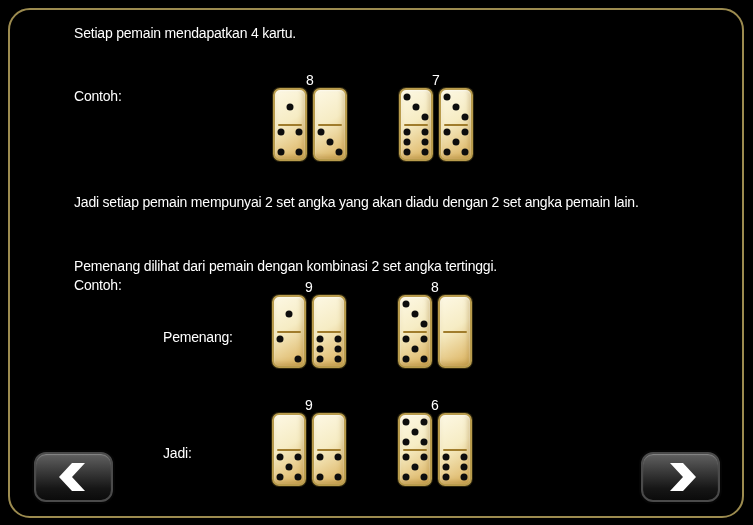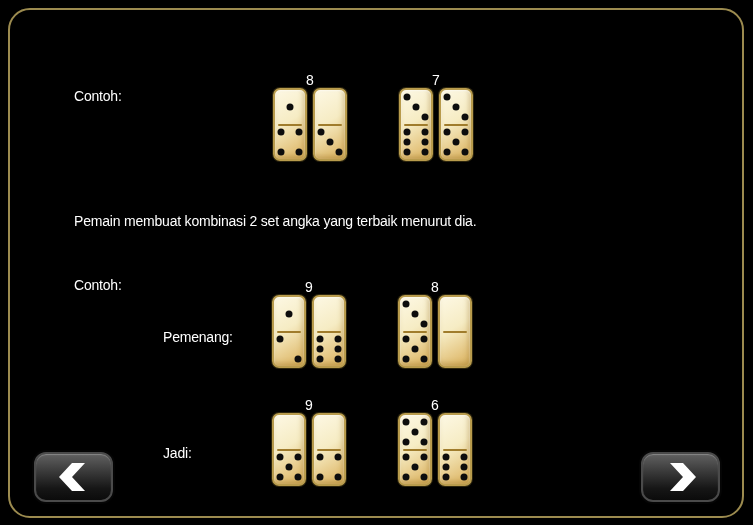--- a/index.html
+++ b/index.html
@@ -46,23 +46,25 @@
   }
   .nav svg{display:block;}
 </style>
 </head>
 <body>
 
 <div class="stage">
 
   <div class="gold-frame"></div>
 
+  <div class="txt" style="left:74px;top:24px;">Setiap pemain mendapatkan 4 kartu.</div>
   <div class="txt" style="left:74px;top:87px;">Contoh:</div>
 
-  <div class="txt" style="left:74px;top:212px;">Pemain membuat kombinasi 2 set angka yang terbaik menurut dia.</div>
+  <div class="txt" style="left:74px;top:193px;">Jadi setiap pemain mempunyai 2 set angka yang akan diadu dengan 2 set angka pemain lain.</div>
+  <div class="txt" style="left:74px;top:257px;">Pemenang dilihat dari pemain dengan kombinasi 2 set angka tertinggi.</div>
   <div class="txt" style="left:74px;top:276px;">Contoh:</div>
 
   <div class="txt" style="left:163px;top:328px;">Pemenang:</div>
   <div class="txt" style="left:163px;top:444px;">Jadi:</div>
 
   <div class="pair" style="left:273px;top:73px;">
       <div class="pair-label">8</div>
       <div class="pair-cards">
         <div class="domino">
           <div class="half top">

